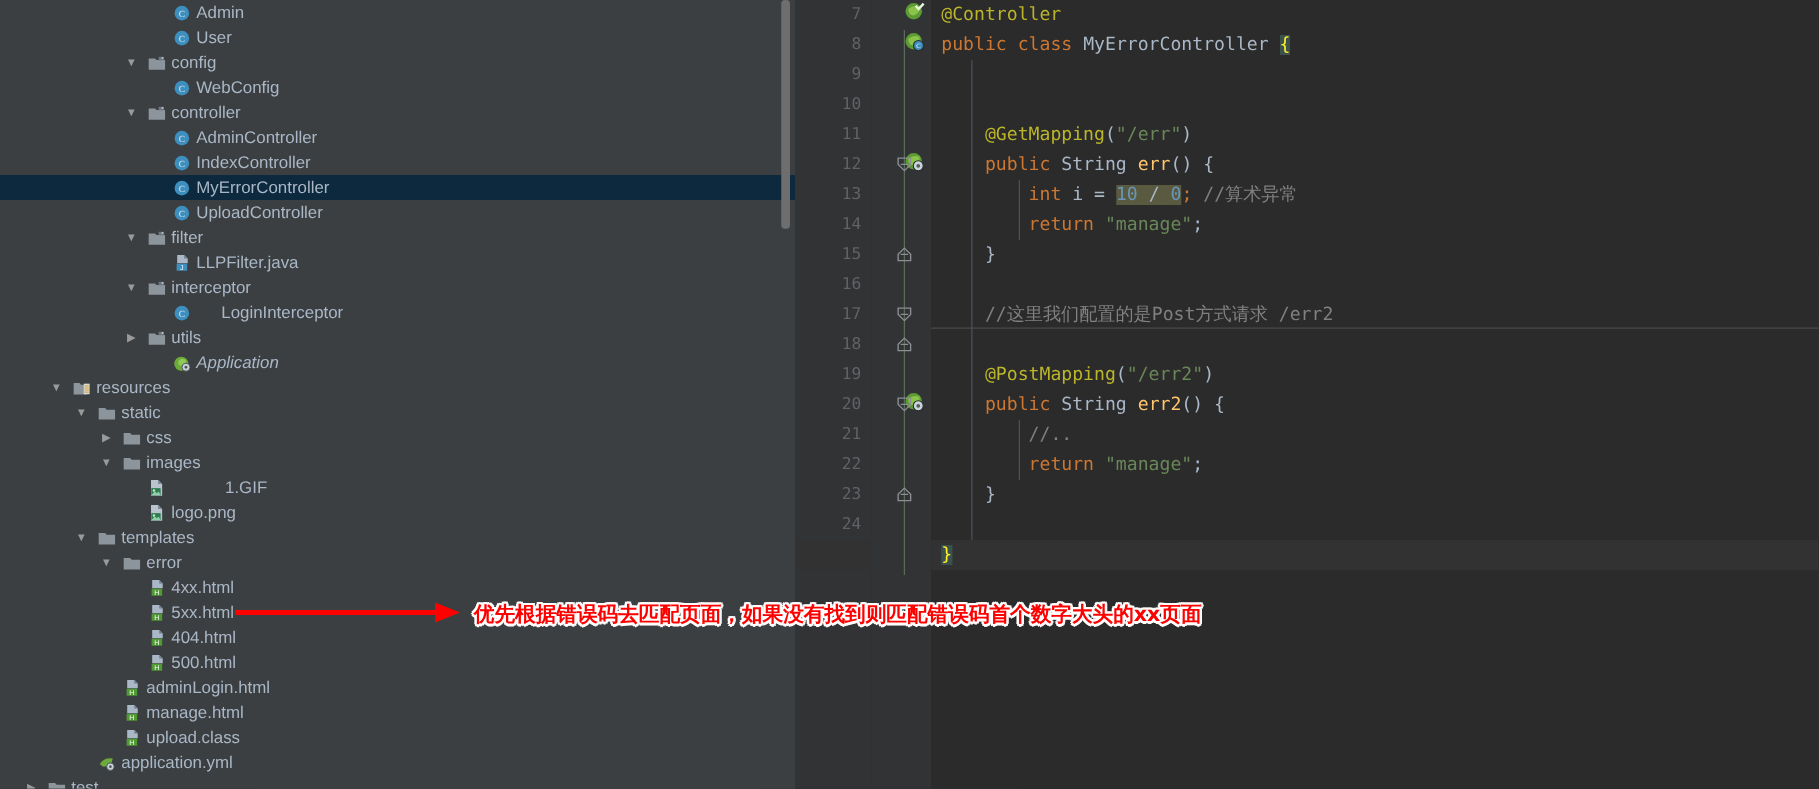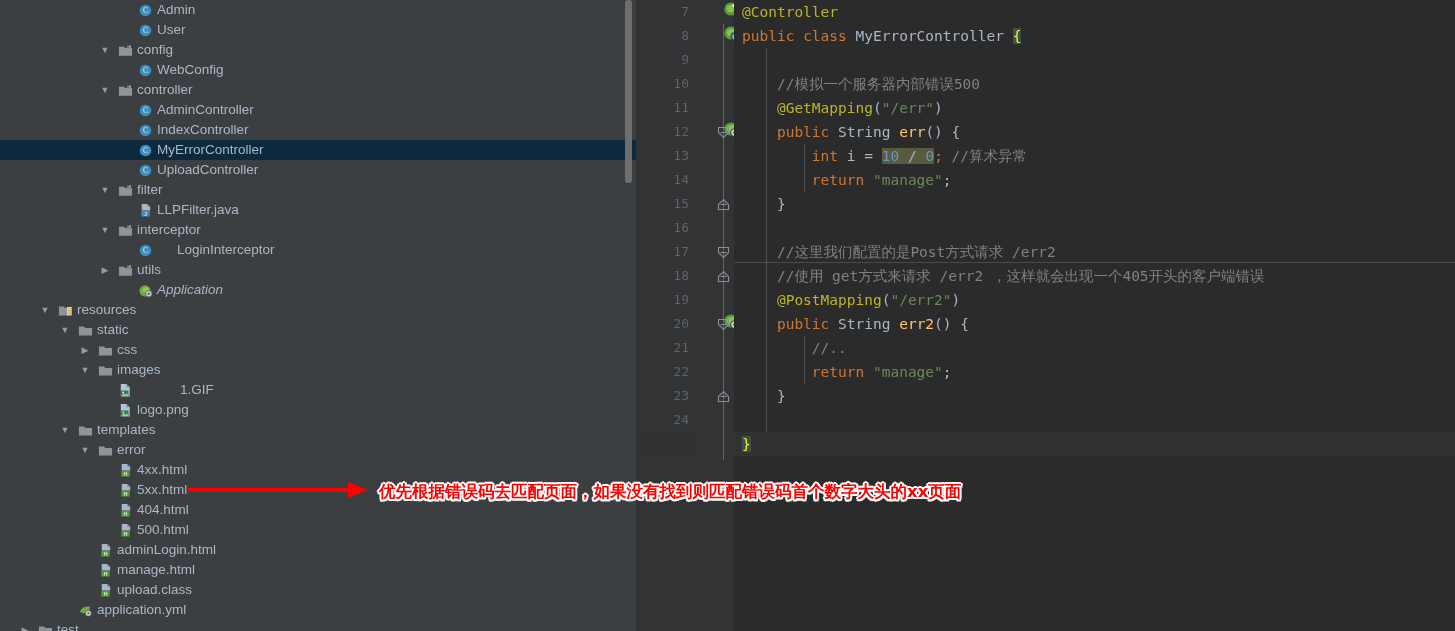--- a/index.html
+++ b/index.html
@@ -48,21 +48,21 @@
   }
   #gutter {
     position: absolute; left: 0; top: 0; width: 61px; height: 631px;
     background: #313335;
   }
   #gutter-marks {
     position: absolute; left: 61px; top: 0; width: 48px; height: 631px;
     background: #313335;
   }
   #code-area {
-    position: absolute; left: 98px; top: 0; right: 0; height: 631px;
+    position: absolute; left: 109px; top: 0; right: 0; height: 631px;
     background: #2b2b2b;
   }
   .ln {
     position: absolute; right: 8px; width: 56px; text-align: right;
     font-family: "DejaVu Sans Mono", monospace; font-size: 13px;
     color: #606366; height: 24px; line-height: 24px;
   }
   .ln.cur { color: #a4a3a0; }
   .code-line {
     position: absolute; left: 0; height: 24px; line-height: 24px;
@@ -512,29 +512,27 @@
       </div>
     <div id="code-area">
         <div class="caret-line" style="top: 432px;"></div>
         <div class="sep-line" style="position: absolute; left: 0px; right: 0px; top: 262px; background: rgb(74, 74, 74); height: 1px;"></div>
         <div class="indent-guide" style="position: absolute; left: 32px; top: 48px; height: 384px; background: rgb(75, 80, 89); width: 1px;"></div>
         <div class="indent-guide" style="position: absolute; left: 70px; top: 144px; height: 48px; background: rgb(75, 80, 89); width: 1px;"></div>
         <div class="indent-guide" style="position: absolute; left: 70px; top: 336px; height: 48px; background: rgb(75, 80, 89); width: 1px;"></div>
         <div class="code-line" style="top: 0px;"><span class="tok-anno">@Controller</span></div>
         <div class="code-line" style="top: 24px;"><span class="tok-kw">public</span> <span class="tok-kw">class</span> <span class="tok-cls">MyErrorController</span> <span class="tok-brace-hl">{</span></div>
         <div class="code-line" style="top: 48px;"></div>
-        <div class="code-line" style="top: 72px;">    <span class="tok-cmt">//模拟一个服务器内部错误500</span></div>
         <div class="code-line" style="top: 96px;">    <span class="tok-anno">@GetMapping</span><span>(</span><span class="tok-str">"/err"</span><span>)</span></div>
         <div class="code-line" style="top: 120px;">    <span class="tok-kw">public</span> <span class="tok-cls">String</span> <span class="tok-fn">err</span><span>()</span> <span>{</span></div>
         <div class="code-line" style="top: 144px;">        <span class="tok-kw">int</span> <span>i</span> <span>=</span> <span class="tok-sel"><span class="tok-num">10</span> <span>/</span> <span class="tok-num">0</span></span><span class="tok-kw">;</span> <span class="tok-cmt">//算术异常</span></div>
         <div class="code-line" style="top: 168px;">        <span class="tok-kw">return</span> <span class="tok-str">"manage"</span>;</div>
         <div class="code-line" style="top: 192px;">    <span>}</span></div>
         <div class="code-line" style="top: 216px;"></div>
         <div class="code-line" style="top: 240px;">    <span class="tok-cmt">//这里我们配置的是Post方式请求 /err2</span></div>
-        <div class="code-line" style="top: 264px;">    <span class="tok-cmt">//使用 get方式来请求 /err2 ，这样就会出现一个405开头的客户端错误</span></div>
         <div class="code-line" style="top: 288px;">    <span class="tok-anno">@PostMapping</span><span>(</span><span class="tok-str">"/err2"</span><span>)</span></div>
         <div class="code-line" style="top: 312px;">    <span class="tok-kw">public</span> <span class="tok-cls">String</span> <span class="tok-fn">err2</span><span>()</span> <span>{</span></div>
         <div class="code-line" style="top: 336px;">        <span class="tok-cmt">//..</span></div>
         <div class="code-line" style="top: 360px;">        <span class="tok-kw">return</span> <span class="tok-str">"manage"</span>;</div>
         <div class="code-line" style="top: 384px;">    <span>}</span></div>
         <div class="code-line" style="top: 408px;"></div>
         <div class="code-line" style="top: 432px;"><span class="tok-brace-hl"><span>}</span></span></div>
       </div>
   </div>
 

